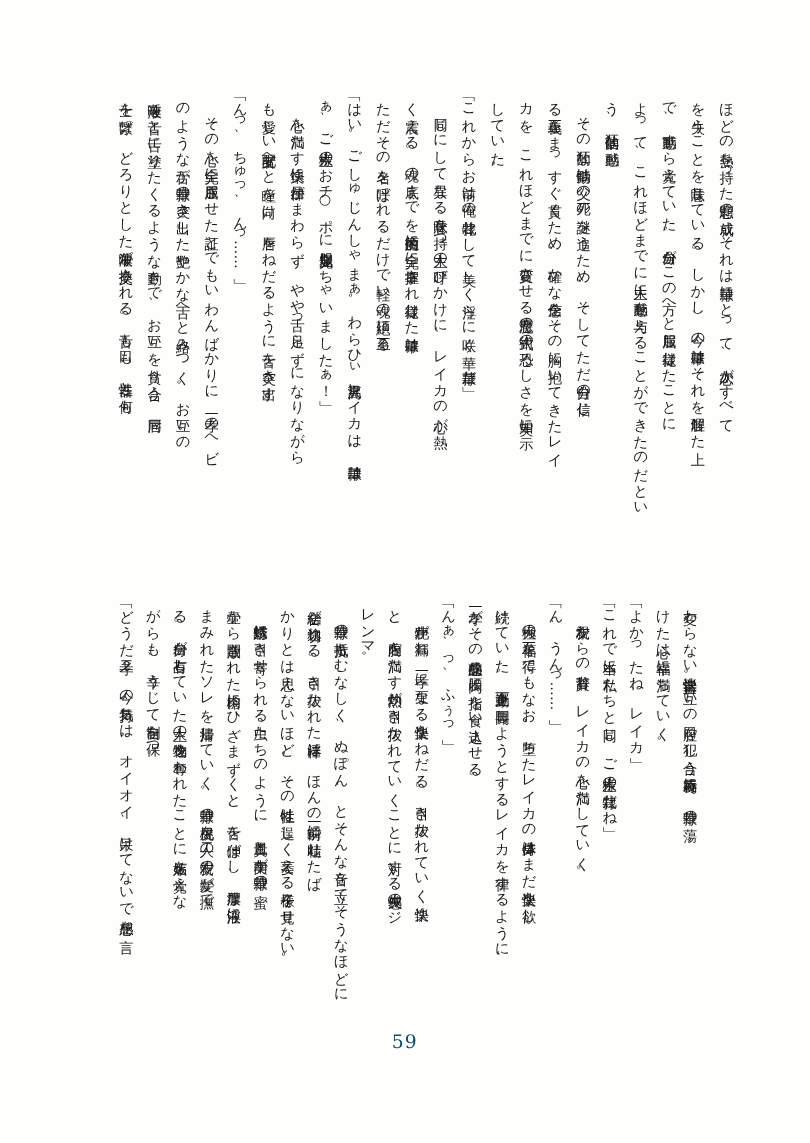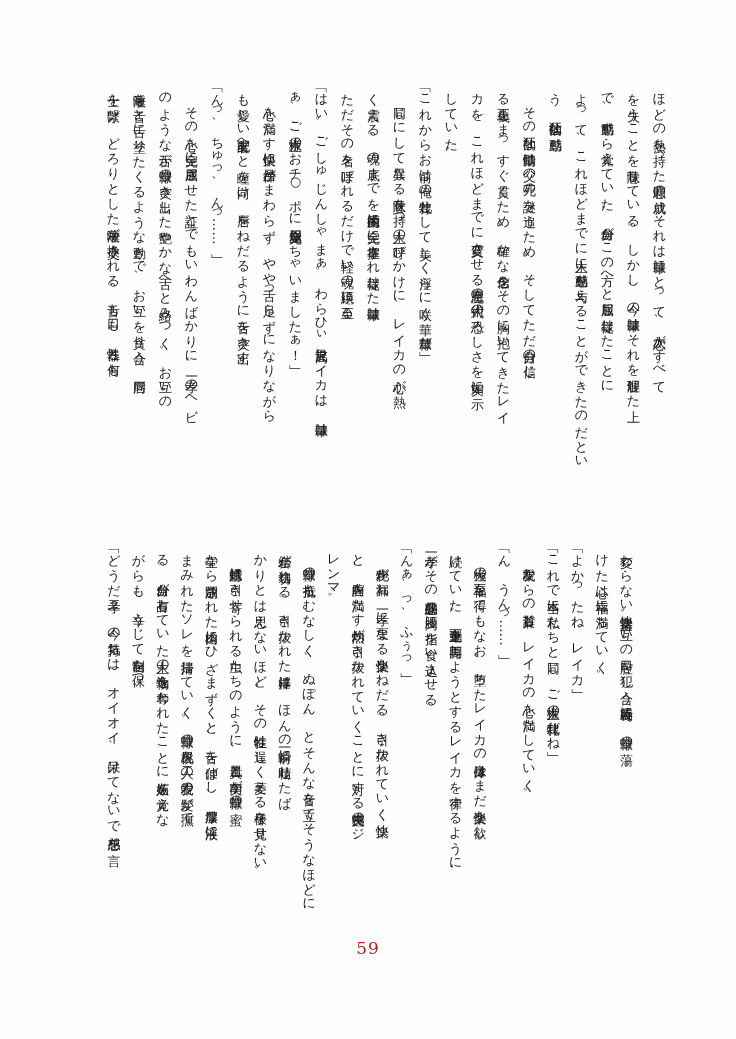--- a/index.html
+++ b/index.html
@@ -43,21 +43,21 @@
     line-height: 24.4px;
   }
   .page-number {
     position: absolute;
     top: 938px;
     left: 0;
     right: 0;
     text-align: center;
     font-size: 17px;
     letter-spacing: 1px;
-    color: #b91c1c;
+    color: #0c4a6e;
   }
 </style>
 </head>
 <body>
 
 <div class="page">
   <div class="vtext vtext-top">
       <div class="tline">ほどの熱を持った悲願の成就。それは隷華にとって、恋人がすべて</div>
       <div class="tline">を失うことを意味している。しかし、今の隷華はそれを理解した上</div>
       <div class="tline">で、感動すら覚えていた。自分がこの方へと屈服し隷従したことに</div>

